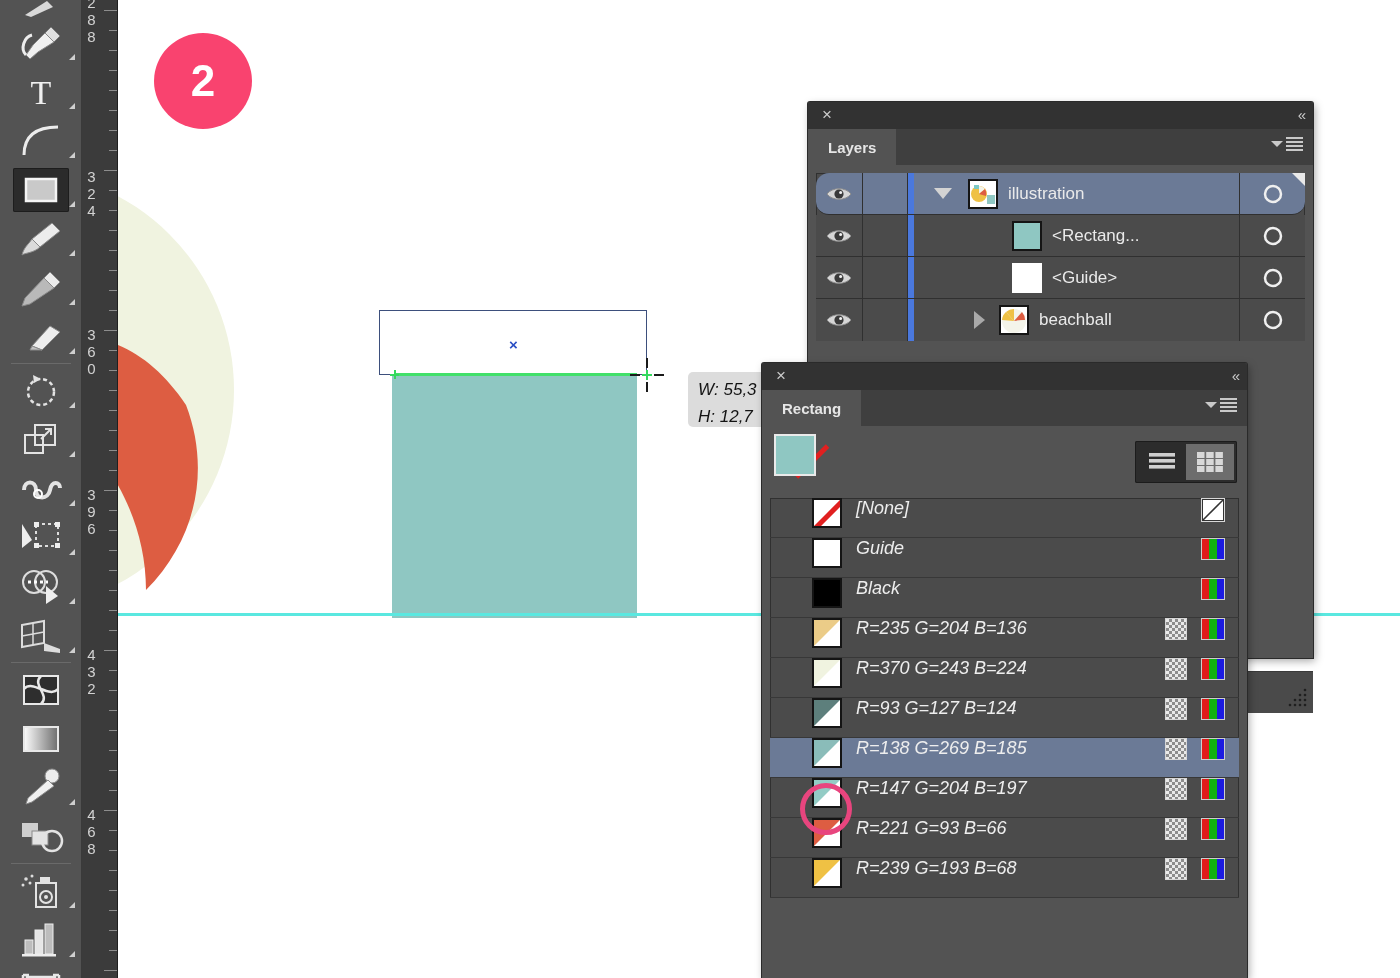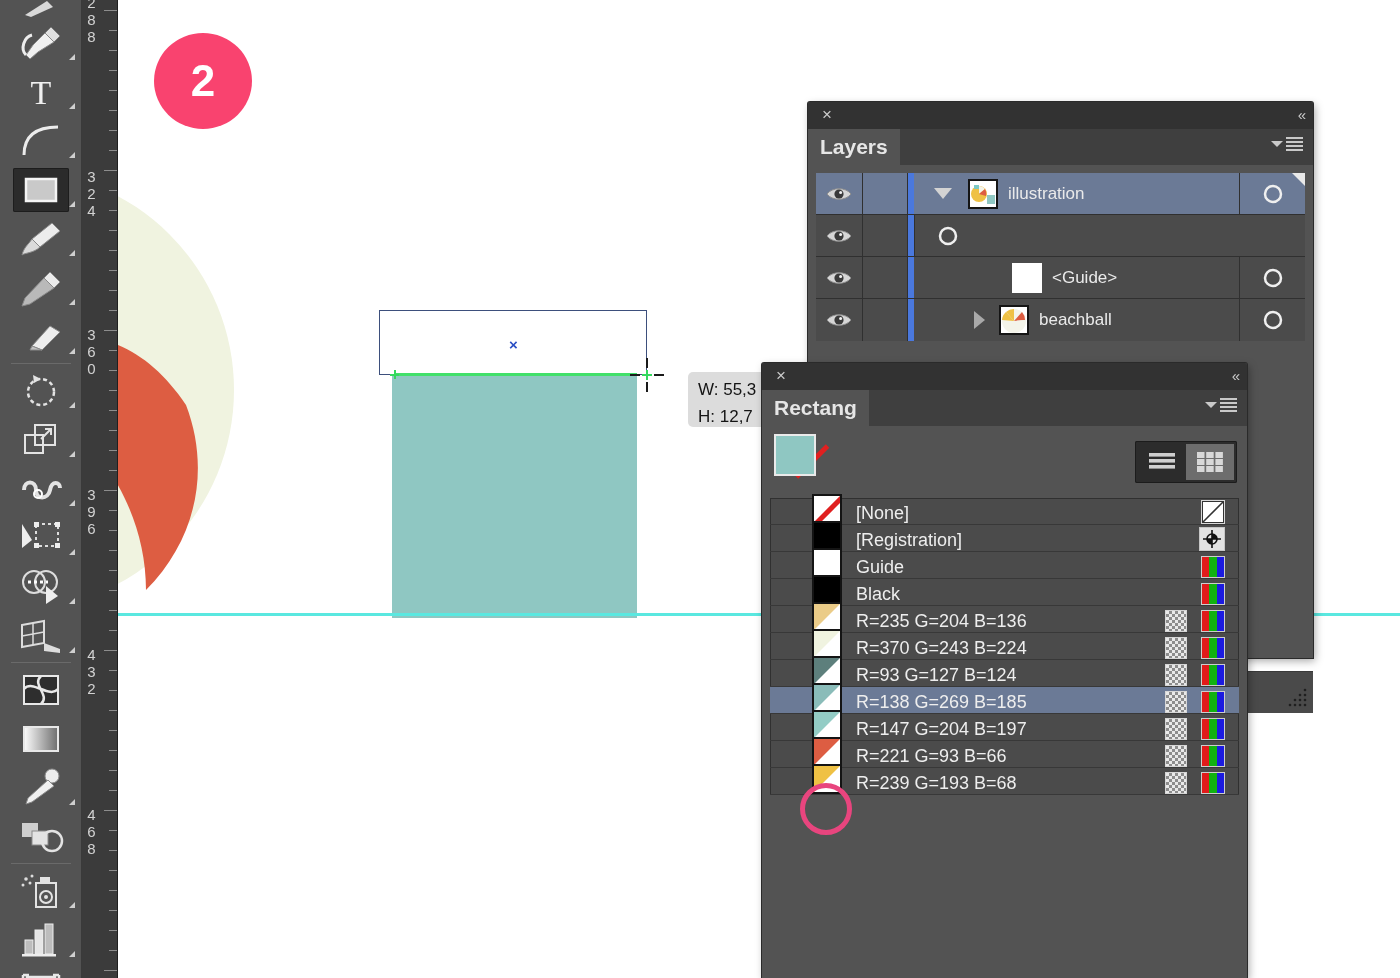--- a/index.html
+++ b/index.html
@@ -127,20 +127,21 @@
     left:570px; top:372px;
     width:100px; height:55px;
     background:#dcdcdc;
     border-radius:5px;
     padding:4px 0 0 10px;
     color:#141414;
     font-size:17px;
     line-height:27px;
     overflow:hidden;
     white-space:nowrap;
+    font-style:italic;
   }
 
   
   #badge {
     left:36px; top:33px; width:98px; height:96px;
     background:#f9436f;
     border-radius:50%;
     display:flex; align-items:center; justify-content:center;
     color:#ffffff; font-size:44px; font-weight:bold;
   }
@@ -167,23 +168,23 @@
     letter-spacing:-2px;
   }
   .panel-tabrow {
     height:36px; background:#3f3f3f;
     position:relative;
   }
   .panel-tab {
     position:absolute; left:0; top:0;
     height:36px;
     background:#535353;
-    padding:0 12px;
+    padding:0 20px;
     display:flex; align-items:center;
-    color:#e6e6e6; font-size:21px; font-weight:bold;
+    color:#e6e6e6; font-size:15px; font-weight:bold;
   }
   .panel-menu {
     position:absolute; right:10px; top:8px;
     display:flex; align-items:center; gap:3px;
   }
   .panel-menu .tri {
     width:0;height:0;
     border-left:6px solid transparent;
     border-right:6px solid transparent;
     border-top:6px solid #c9c9c9;
@@ -198,21 +199,21 @@
     background:#4b4b4b;
     box-shadow: inset 0 0 0 1px #303030;
   }
   .layer-row {
     display:flex; align-items:stretch;
     height:42px;
     border-bottom:1px solid #303030;
     background:#4b4b4b;
     position:relative;
   }
-  .layer-row.active { background:#6b7a96; }
+  .layer-row.active { background:#6b7a96;border-radius:13px; }
   .layer-eye {
     width:47px;
     display:flex; align-items:center; justify-content:center;
     border-right:1px solid #303030;
   }
   .layer-lock {
     width:45px;
     border-right:1px solid #303030;
   }
   .layer-color { width:6px; background:#4a78dd; }
@@ -279,24 +280,25 @@
     display:flex; align-items:center; justify-content:center;
     background:#2c2c2c;
   }
   .viewbtn.on { background:#6d6d6d; }
   #sw-list {
     margin:0 8px;
     background:#4b4b4b;
     box-shadow: inset 0 0 0 1px #303030;
   }
   .sw-row {
-    display:flex; align-items:flex-end;
-    height:27px;
+    display:flex; align-items:flex-start;
+    height:40px;
     border-bottom:1px solid #383838;
     position:relative;
+    font-style:italic;
   }
   .sw-row.active { background:#6b7a96; }
   .sw-chip {
     width:30px;height:30px;margin-left:42px;
     border:2px solid #141414;
     position:relative; overflow:hidden;
     flex:none;
   }
   .sw-chip .tri-white {
     position:absolute; right:-1px; bottom:-1px;
@@ -738,20 +740,24 @@
       <div class="layer-row">
         <div class="layer-eye">
           <svg width="26" height="16" viewBox="0 0 26 16">
             <path d="M1 8 C6 1 20 1 25 8 C20 15 6 15 1 8 Z" fill="#d6d6d6" stroke="#8f8f8f"></path>
             <circle cx="13" cy="8" r="4.6" fill="#3a3a3a"></circle>
             <circle cx="14.6" cy="6.4" r="1.5" fill="#f2f2f2"></circle>
           </svg>
         </div>
         <div class="layer-lock"></div>
         <div class="layer-color"></div>
+        <div class="layer-main">
+          <span class="thumb" style="margin-left:94px; background:#8fc7c2;"></span>
+          <span class="layer-name">&lt;Rectang...</span>
+        </div>
         <div class="layer-disc">
           <svg width="22" height="22" viewBox="0 0 22 22">
             <circle cx="11" cy="11" r="8" fill="none" stroke="#efefef" stroke-width="2.5"></circle>
           </svg>
         </div>
       </div>
 
       <div class="layer-row">
         <div class="layer-eye">
           <svg width="26" height="16" viewBox="0 0 26 16">
@@ -885,34 +891,20 @@
       <span class="sw-right">
         <span class="noneicon">
           <svg width="22" height="22" viewBox="0 0 22 22">
             <rect x="0.5" y="0.5" width="21" height="21" fill="#fff" stroke="#333"></rect>
             <line x1="1" y1="21" x2="21" y2="1" stroke="#333" stroke-width="1.6"></line>
           </svg>
         </span>
       </span>
     </div>
 
-    <div class="sw-row">
-      <span class="sw-chip" style="background:#000;"></span>
-      <span class="sw-label">[Registration]</span>
-      <span class="sw-right">
-        <span class="regicon">
-          <svg width="20" height="20" viewBox="0 0 20 20">
-            <circle cx="10" cy="10" r="5" fill="none" stroke="#111" stroke-width="1.6"></circle>
-            <path d="M10 1 L10 19 M1 10 L19 10" stroke="#111" stroke-width="1.6"></path>
-            <path d="M10 5 A5 5 0 0 1 15 10 L10 10 Z" fill="#111"></path>
-            <path d="M10 15 A5 5 0 0 1 5 10 L10 10 Z" fill="#111"></path>
-          </svg>
-        </span>
-      </span>
-    </div>
 
     <div class="sw-row">
       <span class="sw-chip" style="background:#ffffff;"></span>
       <span class="sw-label">Guide</span>
       <span class="sw-right">
         <span class="rgbicon">
             <i class="r"></i>
             <i class="g"></i>
             <i class="b"></i>
           </span>

